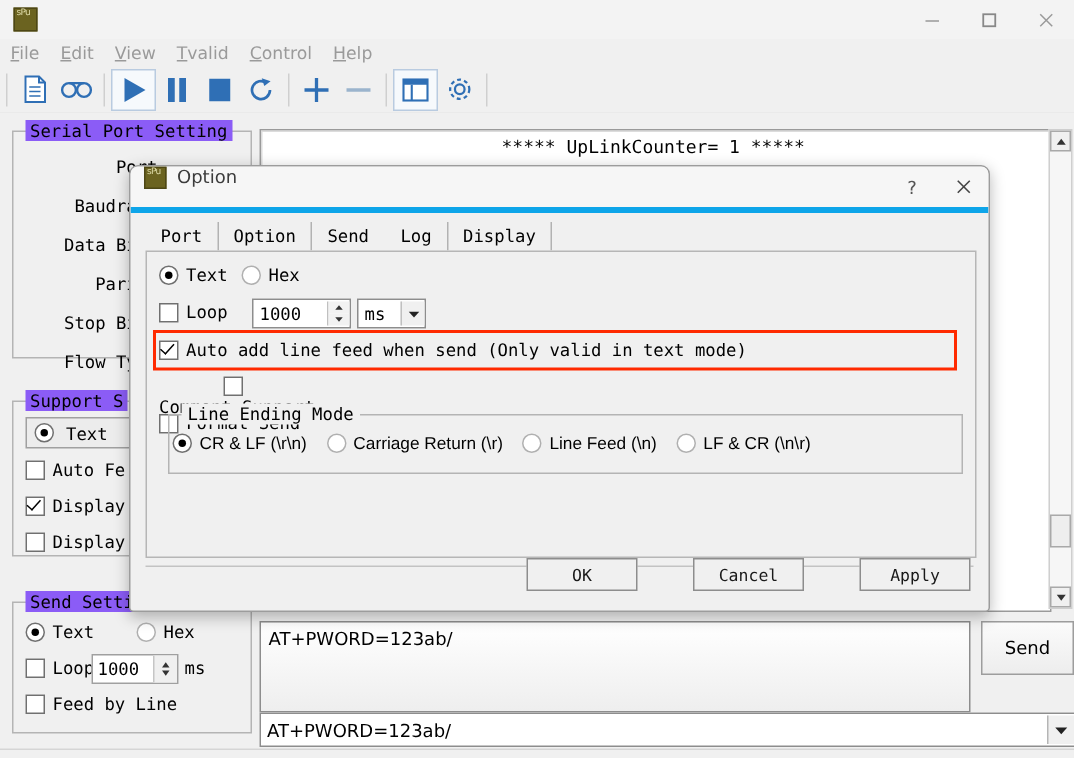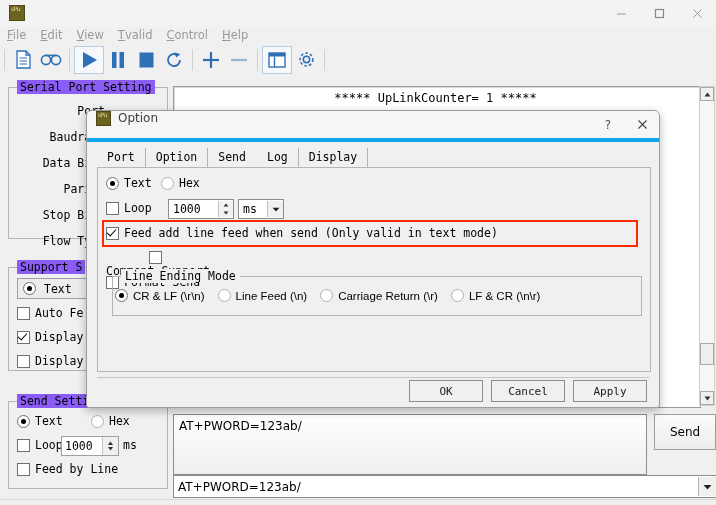--- a/index.html
+++ b/index.html
@@ -324,23 +324,23 @@
     display: flex; align-items: center;
     font-family: Liberation Sans, sans-serif; font-size: 11.5px;
   }
   .lem-opt { display: flex; align-items: center; margin-right: 13px; }
 
   .dlg-sep {
     position: absolute; left: 10px; top: 266px; width: 552px; height: 1px;
     background: #c3c3c3;
   }
   .dlg-buttons {
-    position: absolute; left: 0; top: 268px; width: 572px; height: 24px;
+    position: absolute; left: 0; top: 260px; width: 572px; height: 24px;
     display: flex; justify-content: flex-end; align-items: center;
-    padding-right: 12px; box-sizing: border-box;
+    padding-right: 12px; box-sizing: border-box; gap: 29px;
   }
   .dlg-btn {
     width: 72px; height: 20px; margin-left: 8px;
     background: #f0f0f0; border: 1px solid #8d8d8d;
     display: flex; align-items: center; justify-content: center;
     font-family: "DejaVu Sans Mono", monospace; font-size: 11px;
     color: #1a1a1a;
   }
 </style>
 </head>
@@ -609,21 +609,21 @@
           <span class="cval">ms</span>
           <span class="arrow">
             <svg width="8" height="5" viewBox="0 0 8 5">
                 <polygon points="0.5,0.8 7.5,0.8 4,4.6" fill="#222"></polygon>
               </svg>
           </span>
         </div>
 
         <div class="dlg-row" style="left:8px; top:58px;">
           <span class="cbox checked"></span>
-          <span>Feed add line feed when send (Only valid in text mode)</span>
+          <span>Auto add line feed when send (Only valid in text mode)</span>
         </div>
         <div class="highlight-box"></div>
 
         <div class="dlg-row" style="left:8px; top:83px;flex-direction:column;">
           <span class="cbox"></span>
           <span>Comment Support</span>
         </div>
         <div class="dlg-row" style="left:8px; top:107px;">
           <span class="cbox"></span>
           <span>Format Send</span>
@@ -631,25 +631,25 @@
 
         <div class="lem-group">
           <div class="gb-title">Line Ending Mode</div>
           <div class="lem-opts">
             <div class="lem-opt">
               <span class="radio checked"></span>
               <span>CR &amp; LF (\r\n)</span>
             </div>
             <div class="lem-opt">
               <span class="radio light"></span>
-              <span>Line Feed (\n)</span>
+              <span>Carriage Return (\r)</span>
             </div>
             <div class="lem-opt">
               <span class="radio light"></span>
-              <span>Carriage Return (\r)</span>
+              <span>Line Feed (\n)</span>
             </div>
             <div class="lem-opt">
               <span class="radio light"></span>
               <span>LF &amp; CR (\n\r)</span>
             </div>
           </div>
         </div>
 
       </div>
 

